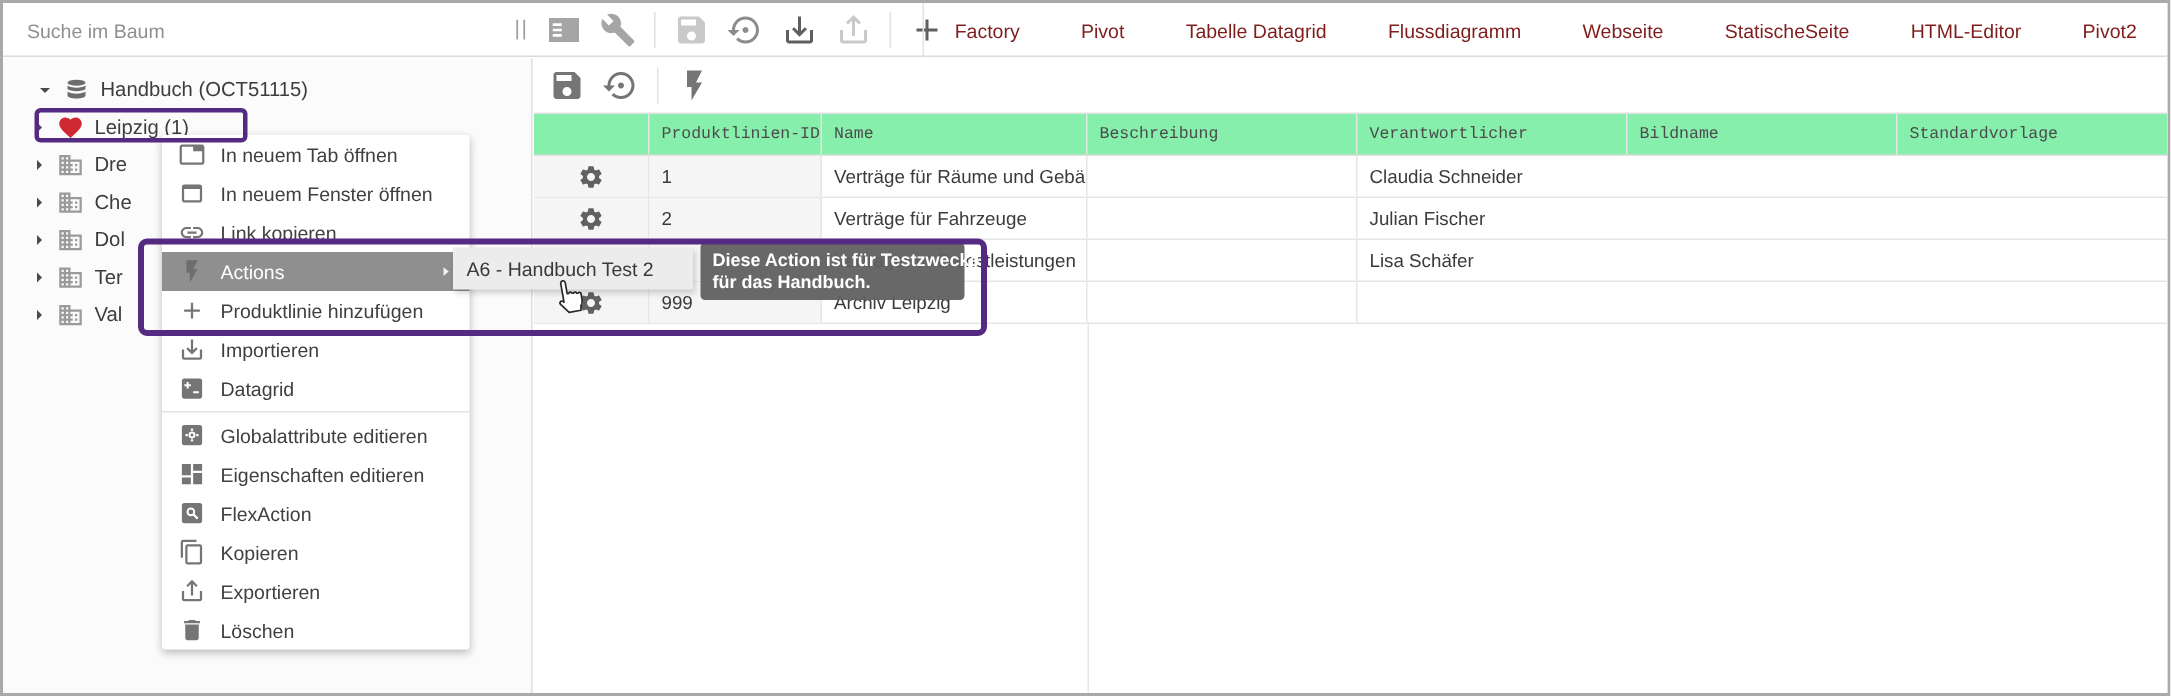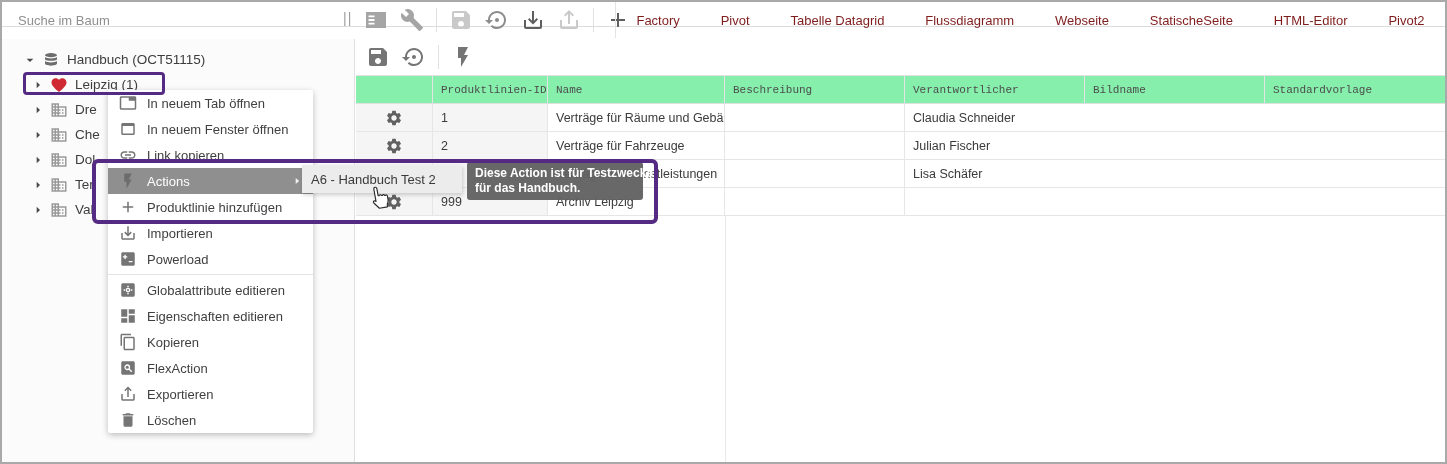--- a/index.html
+++ b/index.html
@@ -1,37 +1,37 @@
 <!DOCTYPE html>
 <html><head>
 <meta charset="utf-8">
 <style>
   html,body{margin:0;padding:0;background:#fff;font-family:"Liberation Sans",sans-serif;}
   *{box-sizing:border-box;}
   .app{position:relative;width:1447px;height:464px;border:2px solid #a9a9a9;background:#fff;overflow:hidden;}
 
   
-  .topbar{position:absolute;left:0;top:0;right:0;height:25px;background:#fff;border-bottom:1px solid #dcdcdc;}
+  .topbar{position:absolute;left:0;top:0;right:0;height:36px;background:#fff;border-bottom:1px solid #dcdcdc;}
   .search{position:absolute;left:14px;top:5px;width:290px;height:26px;border:none;outline:none;font-size:13px;color:#444;font-family:"Liberation Sans",sans-serif;background:transparent;}
   .search::placeholder{color:#8f8f8f;}
   .handle{position:absolute;left:341px;top:8px;color:#9e9e9e;font-size:14px;letter-spacing:1px;cursor:col-resize;}
   .tb{display:flex;align-items:center;gap:12px;}
   .tb1{position:absolute;left:362px;top:0;height:36px;}
   .tbi{width:24px;height:24px;display:flex;align-items:center;justify-content:center;color:#8c8c8c;cursor:pointer;}
   .tbi.disabled{color:#c9c9c9;cursor:default;}
   .tbi.strong{color:#5f5f5f;}
   .tbi.muted{color:#a5a5a5;}
   .tbi.tsep{width:1px;height:24px;background:#e0e0e0;cursor:default;}
   .tabs{position:absolute;left:613px;right:0;top:0;height:36px;display:flex;justify-content:space-around;align-items:center;border-left:1px solid #e3e3e3;}
   .tab{font-size:13px;color:#7f1d1d;cursor:pointer;white-space:nowrap;}
 
   
   .tree{position:absolute;left:0;top:37px;bottom:0;width:353px;background:#fbfbfb;border-right:1px solid #e0e0e0;padding-top:8px;}
   .trow{display:flex;align-items:center;height:25px;padding-left:20px;font-size:13.5px;color:#3d3d3d;white-space:nowrap;}
-  .trow.child{padding-left:28px;}
+  .trow.child{padding-left:16px;}
   .caret{width:16px;height:16px;color:#4a4a4a;flex:0 0 16px;margin-right:4px;cursor:pointer;}
   .ticon{width:18px;height:18px;flex:0 0 18px;margin-right:7px;}
   .ticon.db{color:#6d6d6d;}
   .ticon.heart{color:#cf2a33;}
   .ticon.bldg{color:#9a9a9a;}
   .ic svg,.caret svg,.ticon svg,.tbi svg,.mic svg,.marrow svg,.gearwrap svg,.cursor svg{display:block;width:100%;height:100%;}
 
   
   .gridpanel{position:absolute;left:354px;top:37px;right:0;bottom:0;background:#fff;}
   .gtb{position:absolute;left:0;top:0;right:0;height:37px;display:flex;align-items:center;gap:12px;padding-left:10px;border-bottom:1px solid #e2e2e2;}
@@ -413,21 +413,21 @@
         <span class="marrow"></span>
       </div>
 
       <div class="mi">
         <span class="mic">
           <svg xmlns="http://www.w3.org/2000/svg" viewBox="0 0 24 24" fill="currentColor">
             <path d="M19 3H5c-1.1 0-2 .9-2 2v14c0 1.1.9 2 2 2h14c1.1 0 2-.9 2-2V5c0-1.1-.9-2-2-2z"></path>
             <path fill="#fff" d="M7.2 6.2h1.8v2h2V10h-2v2H7.2v-2h-2V8.2h2zM13 14.5h5v1.8h-5z"></path>
           </svg>
         </span>
-        <span class="mil">Powerload</span>
+        <span class="mil">Datagrid</span>
         <span class="marrow"></span>
       </div>
 
       <div class="mi msep">
 
         <span class="mil"></span>
 
       </div>
 
       <div class="mi">
@@ -449,36 +449,36 @@
             <path d="M3 13h8V3H3v10zm0 8h8v-6H3v6zm10 0h8V11h-8v10zm0-18v6h8V3h-8z"></path>
           </svg>
         </span>
         <span class="mil">Eigenschaften editieren</span>
         <span class="marrow"></span>
       </div>
 
       <div class="mi">
         <span class="mic">
           <svg xmlns="http://www.w3.org/2000/svg" viewBox="0 0 24 24" fill="currentColor">
-            <path d="M16 1H4c-1.1 0-2 .9-2 2v14h2V3h12V1zm3 4H8c-1.1 0-2 .9-2 2v14c0 1.1.9 2 2 2h11c1.1 0 2-.9 2-2V7c0-1.1-.9-2-2-2zm0 16H8V7h11v14z"></path>
-          </svg>
-        </span>
-        <span class="mil">Kopieren</span>
-        <span class="marrow"></span>
-      </div>
-
-      <div class="mi">
-        <span class="mic">
-          <svg xmlns="http://www.w3.org/2000/svg" viewBox="0 0 24 24" fill="currentColor">
             <path d="M19 3H5c-1.1 0-2 .9-2 2v14c0 1.1.9 2 2 2h14c1.1 0 2-.9 2-2V5c0-1.1-.9-2-2-2z"></path>
             <circle cx="11" cy="11" r="3" fill="none" stroke="#fff" stroke-width="1.7"></circle>
             <path d="M13.4 13.4L17 17" stroke="#fff" stroke-width="1.9" fill="none"></path>
           </svg>
         </span>
         <span class="mil">FlexAction</span>
+        <span class="marrow"></span>
+      </div>
+
+      <div class="mi">
+        <span class="mic">
+          <svg xmlns="http://www.w3.org/2000/svg" viewBox="0 0 24 24" fill="currentColor">
+            <path d="M16 1H4c-1.1 0-2 .9-2 2v14h2V3h12V1zm3 4H8c-1.1 0-2 .9-2 2v14c0 1.1.9 2 2 2h11c1.1 0 2-.9 2-2V7c0-1.1-.9-2-2-2zm0 16H8V7h11v14z"></path>
+          </svg>
+        </span>
+        <span class="mil">Kopieren</span>
         <span class="marrow"></span>
       </div>
 
 
       <div class="mi">
         <span class="mic">
           <svg xmlns="http://www.w3.org/2000/svg" viewBox="0 0 24 24" fill="currentColor">
             <path d="M19 12v7H5v-7H3v7c0 1.1.9 2 2 2h14c1.1 0 2-.9 2-2v-7h-2zM12 2l-5 5 1.41 1.41L11 5.83V16h2V5.83l2.59 2.58L17 7l-5-5z"></path>
           </svg>
         </span>

